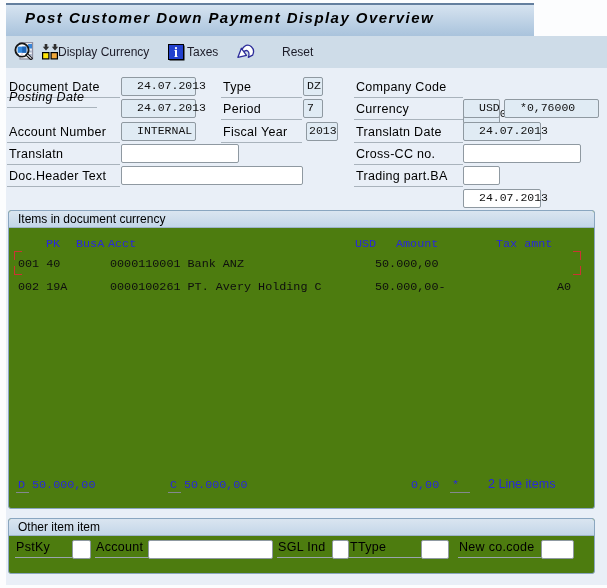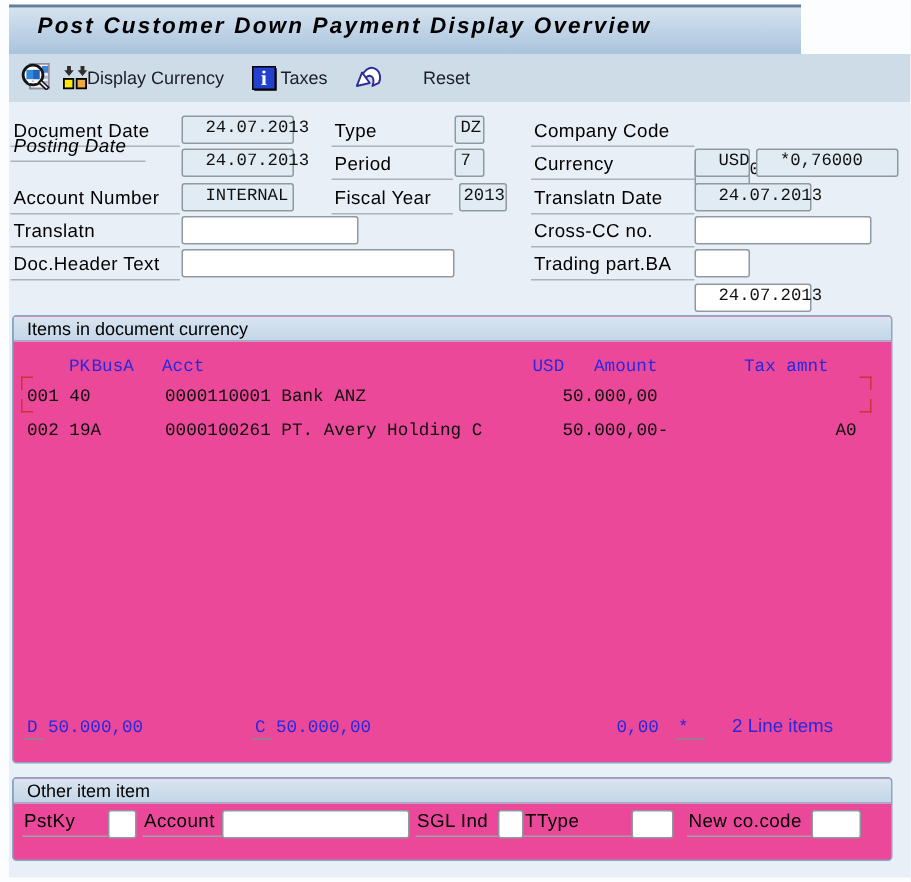--- a/index.html
+++ b/index.html
@@ -10,21 +10,21 @@
        border-bottom:1px solid #a9b3bc;padding-left:2px;overflow:hidden;box-sizing:border-box;height:20px;}
   .fld{position:absolute;box-sizing:border-box;height:19px;border:1px solid #8f99a1;
        border-radius:2px;font-family:"Liberation Mono",monospace;font-size:11.5px;
        color:#111;line-height:16.5px;padding-left:15px;white-space:pre;}
   .ro{background:#e0ebf4;}
   .wh{background:#ffffff;}
   .mono{position:absolute;font-family:"Liberation Mono",monospace;font-size:11.75px;
         white-space:pre;line-height:12px;}
   .blue{color:#2828dc;}
   .blk{color:#0e0e0e;}
-  .gbox{position:absolute;background:#ec4899;border:1px solid #8aa6c0;border-radius:3px;
+  .gbox{position:absolute;background:#4d7c0f;border:1px solid #8aa6c0;border-radius:3px;
         box-sizing:border-box;}
   .ghead{position:absolute;left:0;top:0;right:0;height:16px;
          background:linear-gradient(#dae5f0,#c3d6e8);
          border-bottom:1px solid #9db3c8;border-radius:2px 2px 0 0;
          font-size:12px;color:#000;line-height:16px;padding-left:9px;}
   .uline{position:absolute;height:1px;background:#83898f;}
 </style>
 </head>
 <body>
 
@@ -115,21 +115,21 @@
 <div class="fld wh" style="left:121px;top:166px;width:182px;"></div>
 <div class="fld wh" style="left:463px;top:166px;width:37px;"></div>
 
 <div class="fld wh" style="left:463px;top:189px;width:78px;">24.07.2013</div>
 
 <div class="gbox" style="left:8px;top:210px;width:587px;height:299px;">
   <div class="ghead">Items in document currency</div>
 </div>
 
 <span class="mono blue" style="left:46px;top:238px;">PK</span>
-<span class="mono blue" style="left:61px;top:238px;text-align:center;">BusA</span>
+<span class="mono blue" style="left:76px;top:238px;text-align:center;">BusA</span>
 <span class="mono blue" style="left:108px;top:238px;">Acct</span>
 <span class="mono blue" style="left:355px;top:238px;">USD</span>
 <span class="mono blue" style="left:396px;top:238px;">Amount</span>
 <span class="mono blue" style="left:496px;top:238px;">Tax amnt</span>
 
 <span class="mono blk" style="left:18px;top:258px;">001 40</span>
 <span class="mono blk" style="left:110px;top:258px;">0000110001 Bank ANZ</span>
 <span class="mono blk" style="left:375px;top:258px;">50.000,00</span>
 
 <span class="mono blk" style="left:18px;top:281px;">002 19A</span>

